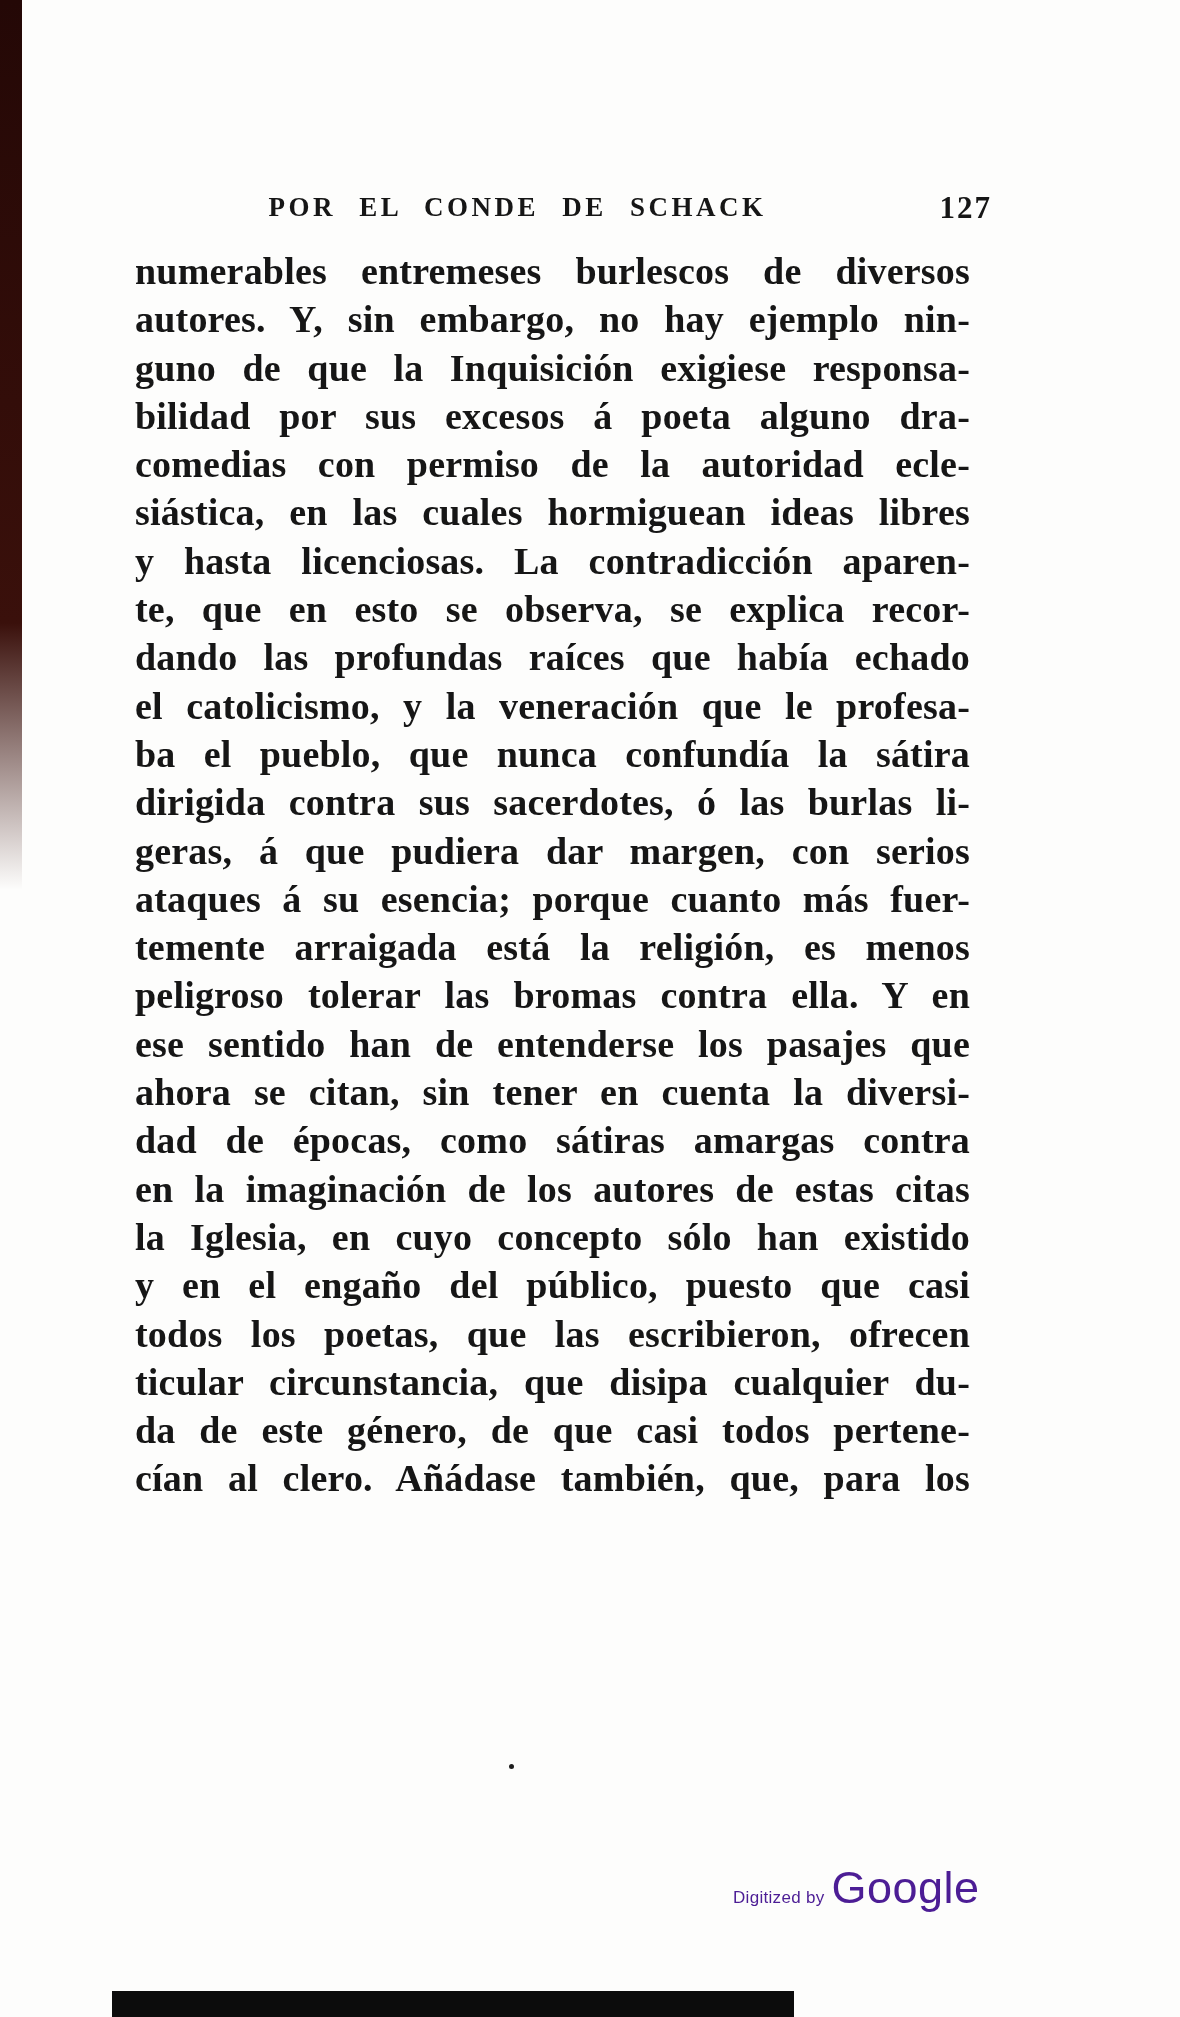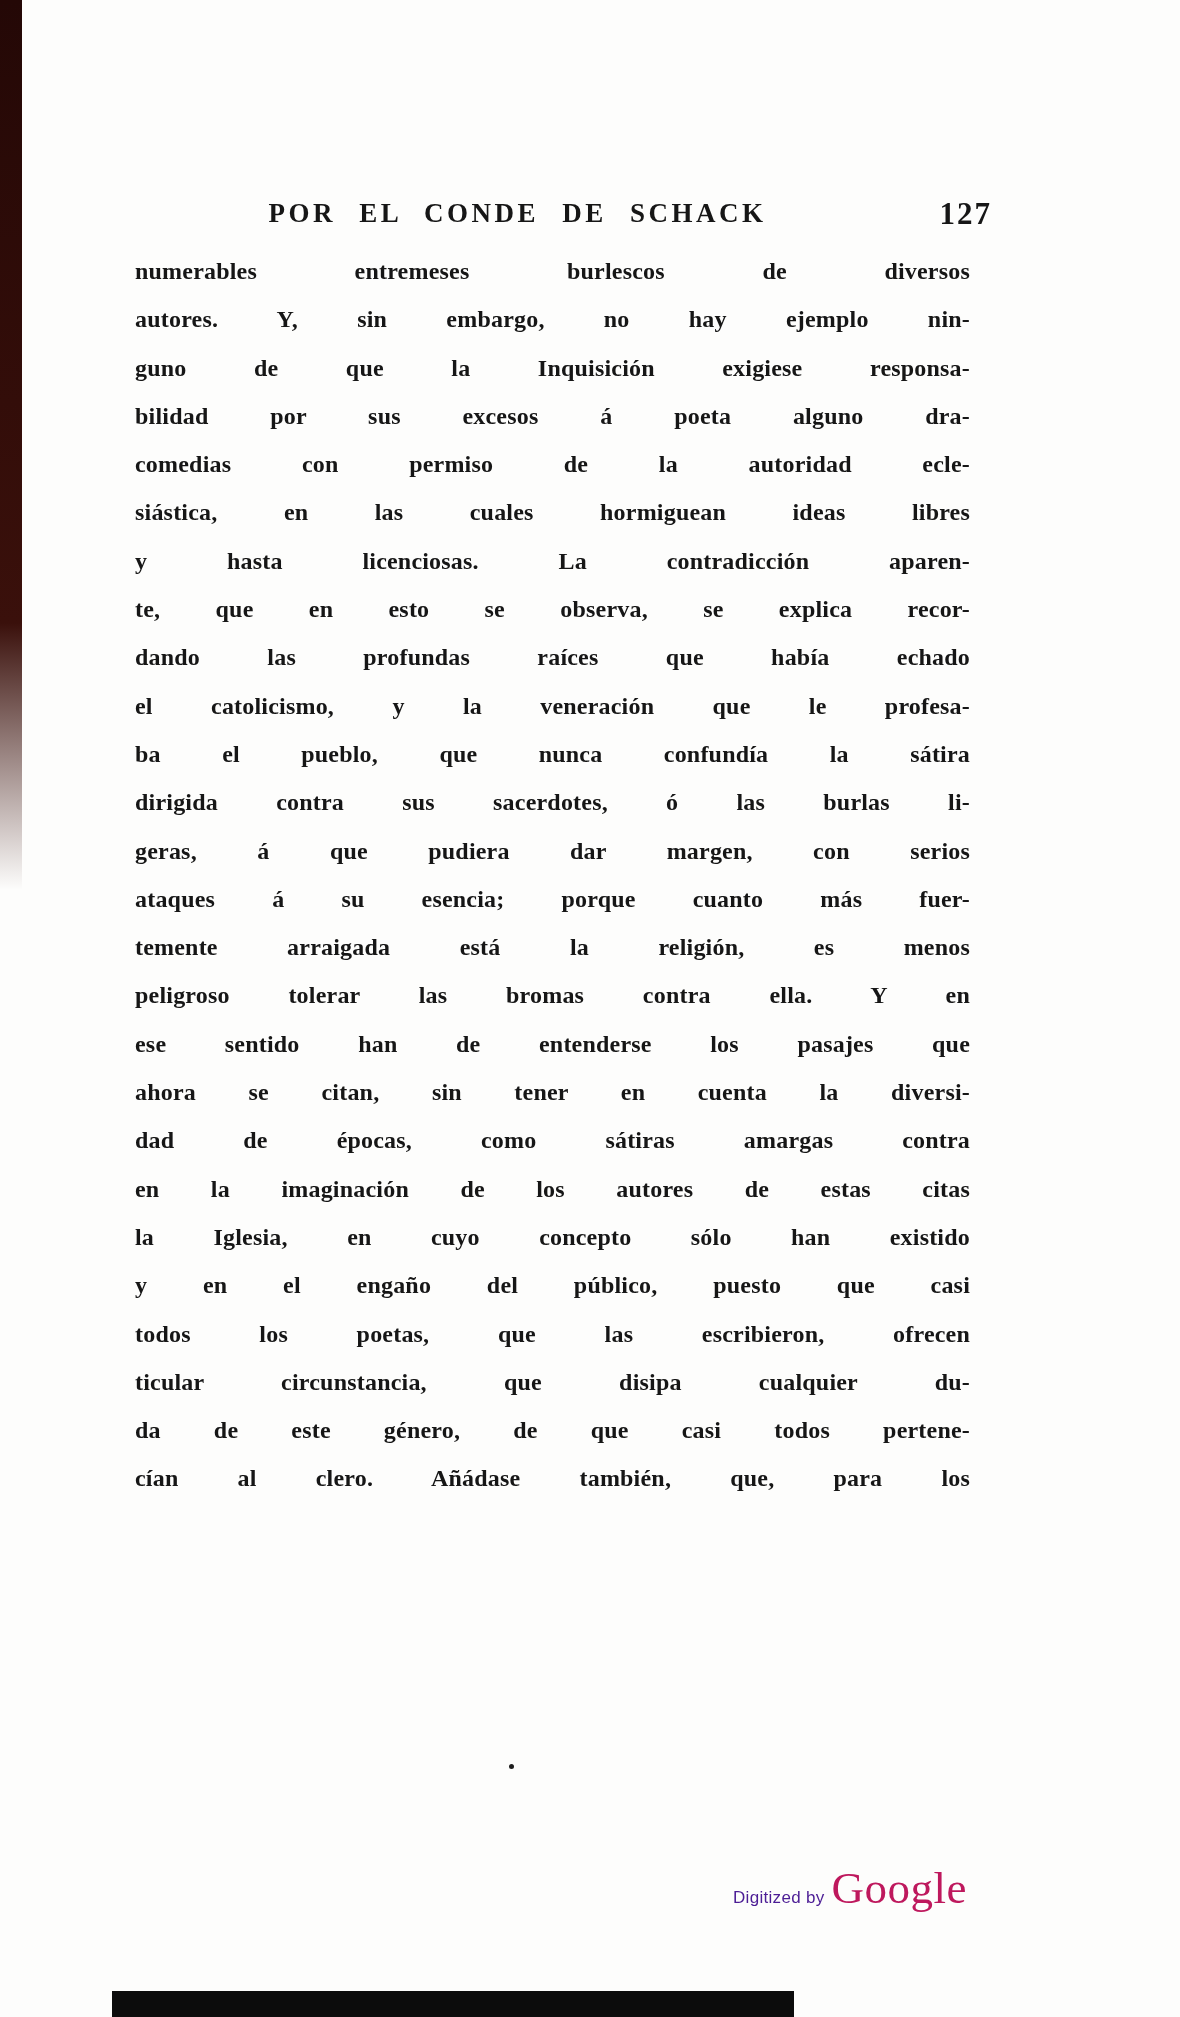--- a/index.html
+++ b/index.html
@@ -34,21 +34,21 @@
     position: absolute;
     left: 112px;
     top: 1991px;
     width: 682px;
     height: 26px;
     background: #0c0c0c;
   }
   .header-row {
     position: absolute;
     left: 135px;
-    top: 198px;
+    top: 192px;
     width: 835px;
     height: 40px;
   }
   .header-title {
     position: absolute;
     left: 0;
     right: 70px;
     top: 0;
     text-align: center;
     font-size: 27px;
@@ -63,21 +63,21 @@
     top: -2px;
     font-size: 31px;
     font-weight: 700;
     letter-spacing: 2px;
   }
   .text-block {
     position: absolute;
     left: 135px;
     top: 247px;
     width: 835px;
-    font-size: 24px;
+    font-size: 38px;
     font-weight: 700;
     line-height: 48.3px;
     letter-spacing: 0.2px;
   }
   .text-block .line {
     width: 100%;
     text-align: justify;
     text-align-last: justify;
     white-space: normal;
   }
@@ -99,23 +99,23 @@
     gap: 7px;
     white-space: nowrap;
   }
   .digitized-by {
     font-family: "Liberation Sans", sans-serif;
     font-size: 17px;
     color: #4c1d95;
     letter-spacing: 0.3px;
   }
   .google-logo {
-    font-family: Liberation Serif, serif;
+    font-family: Liberation Sans, sans-serif;
     font-size: 45px;
-    color: #be185d;
+    color: #4c1d95;
     letter-spacing: 0.5px;
   }
 </style>
 </head>
 <body>
 
 <div class="page">
 
   <div class="scan-strip-left"></div>
 

